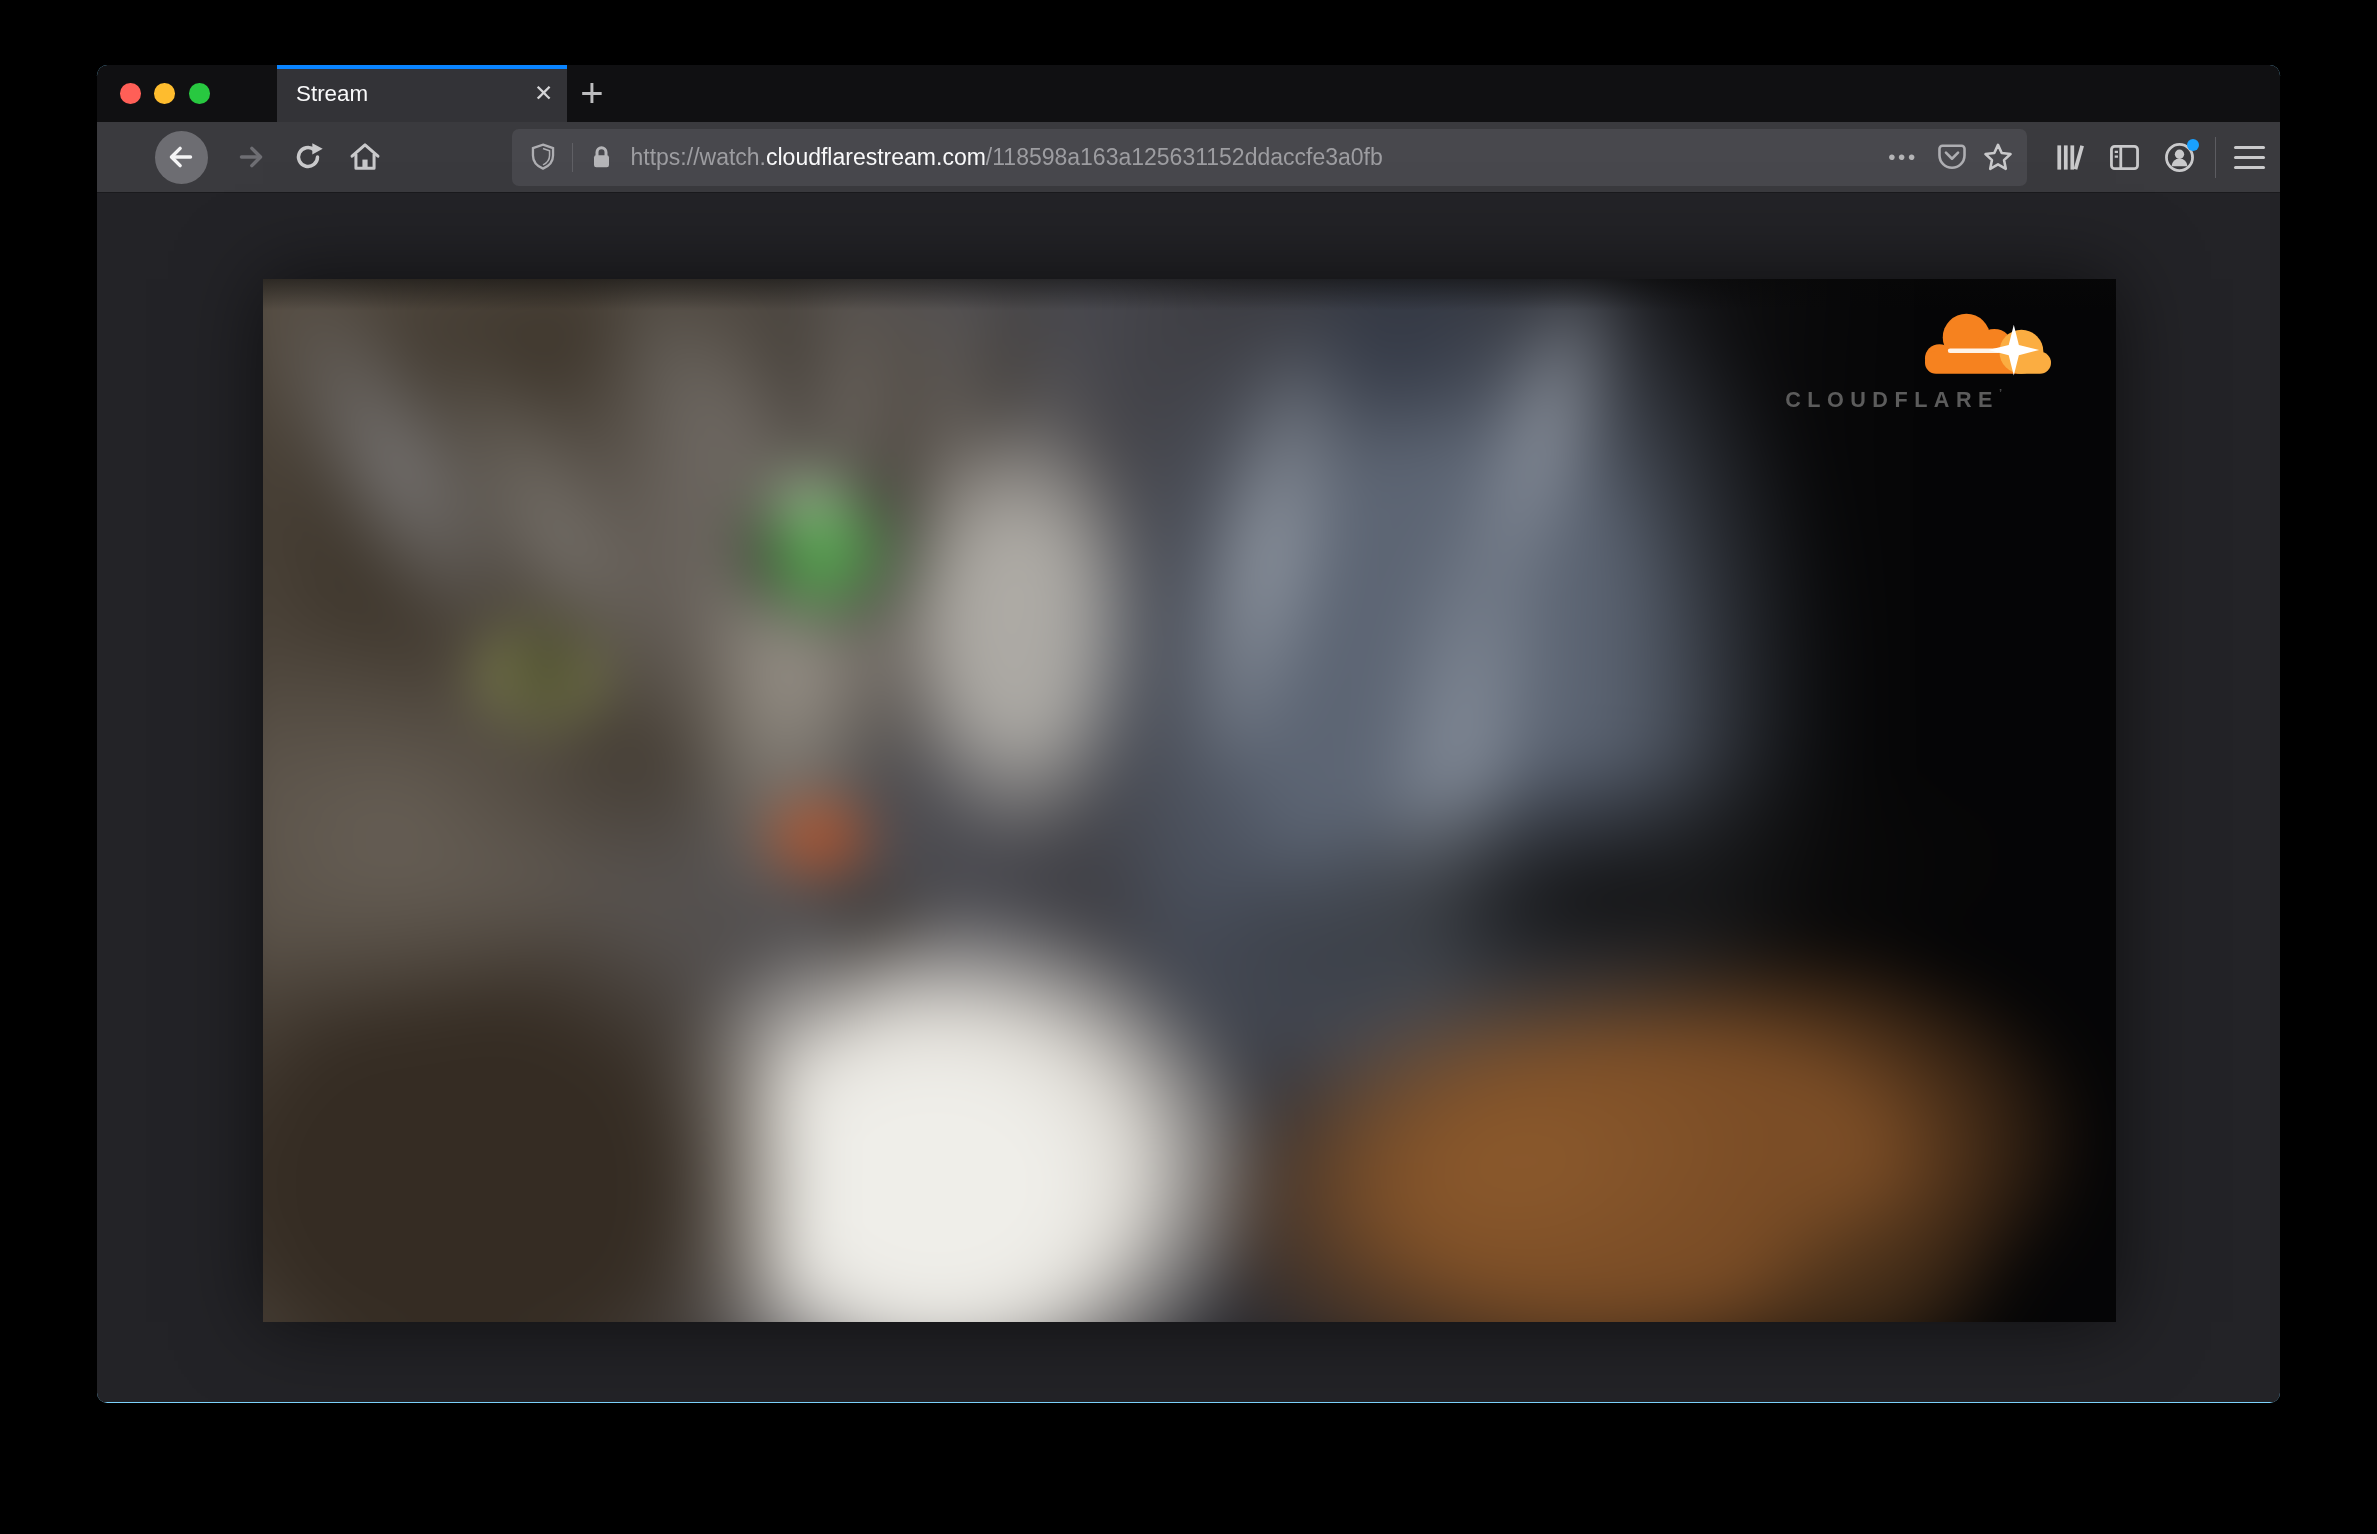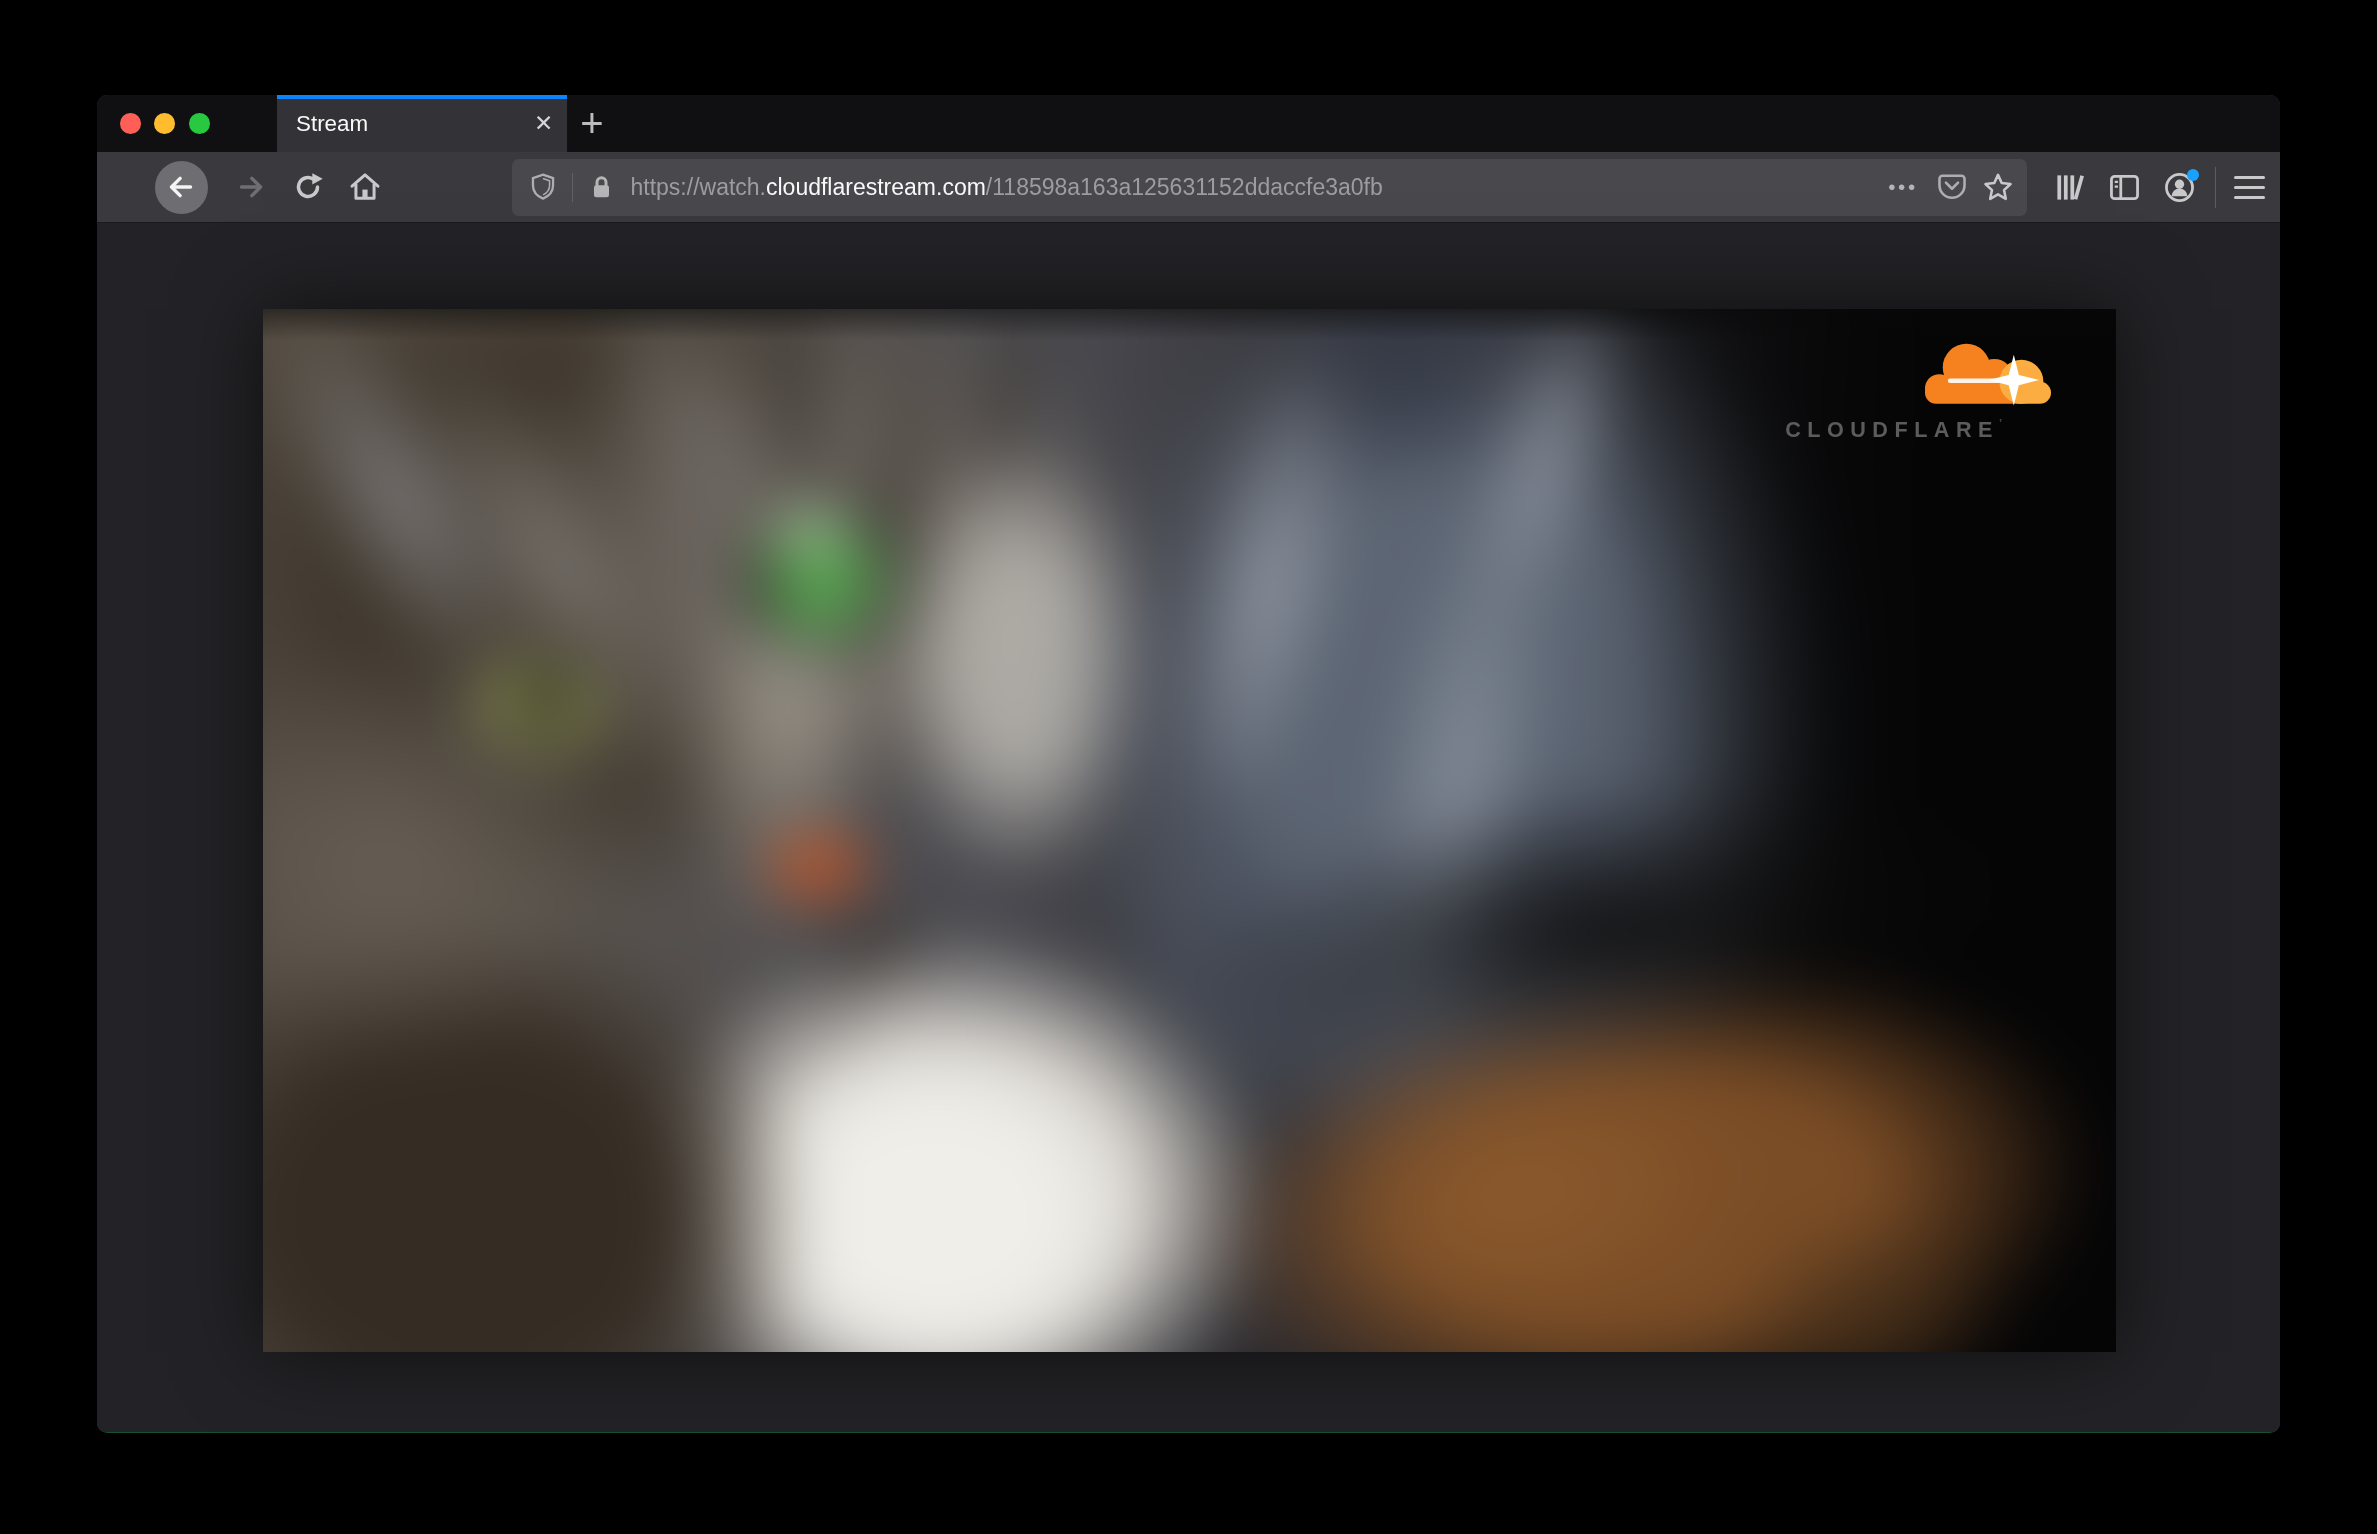--- a/index.html
+++ b/index.html
@@ -1,20 +1,20 @@
 <!DOCTYPE html>
 <html style="font-size:13.8px"><head>
 <meta charset="utf-8">
 <style>
   * { margin:0; padding:0; box-sizing:border-box; }
   html,body { width:2377px; height:1534px; background:#000; overflow:hidden;
               font-family:"Liberation Sans", sans-serif; }
 
   .window { position:absolute; left:97px; top:65px; width:2183px; height:1338px;
-            border-radius:10.3px; overflow:hidden; background:#14532d;margin-top:30px; }
+            border-radius:10.3px; overflow:hidden; background:#7dd3fc; }
 
   
   .titlebar { position:relative; height:57px; background:#101012; }
   .traffic { position:absolute; left:23px; top:18px; display:flex; gap:13.8px; }
   .tl { width:20.7px; height:20.7px; border-radius:50%; }
   .tl-close{ background:#ff5f57; } .tl-min{ background:#febc2e; } .tl-zoom{ background:#28c840; }
 
   .tab { position:absolute; left:180px; top:0; width:290px; height:57px; background:#333337;
          display:flex; align-items:center; }
   .tab-indicator { position:absolute; left:0; top:0; width:100%; height:4.3px; background:#0a84ff; }

